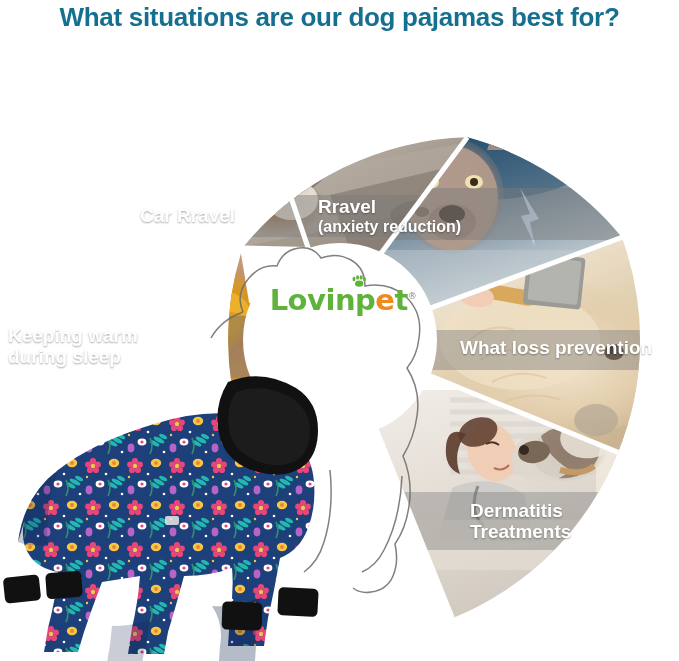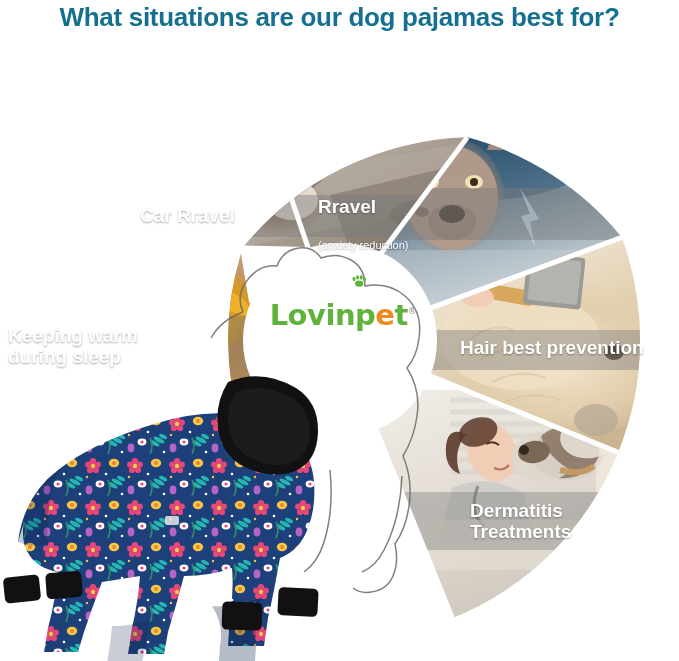--- a/index.html
+++ b/index.html
@@ -33,24 +33,23 @@
     color:#ffffff;
     font-weight:bold;
     text-align:left;
     line-height:1.12;
     text-shadow:0 1px 2px rgba(0,0,0,.35);
     pointer-events:none;
     white-space:nowrap;
   }
   .seg-label .sub{
     display:block;
-    font-size:11px;
-    font-weight:normal;
+    font-size:16px;
+    font-weight:bold;
     line-height:1.2;
-    margin-top:22px;
   }
   #label-car{left:140px;top:205px;width:240px;font-size:19px;}
   #label-thunder{left:318px;top:196px;width:230px;font-size:19px;}
   #label-hair{left:460px;top:337px;width:225px;font-size:19px;text-align:left;}
   #label-sleep{left:8px;top:325px;width:215px;font-size:19px;}
   #label-derm{left:470px;top:500px;width:185px;font-size:19px;}
 
   
   #logo{
     position:absolute;left:253px;top:278px;
@@ -59,21 +58,20 @@
   }
   #logo .wordmark{
     font-family:"DejaVu Sans", sans-serif;
     font-size:29px;
     font-weight:bold;
     color:#5fb33a;
     letter-spacing:-0.5px;
     line-height:36px;
     position:relative;
     display:inline-block;
-    margin-top:15px;
   }
   #logo .e-orange{color:#f08a1e;}
   #logo .reg{
     font-size:9px;
     color:#8a8a8a;
     vertical-align:super;
     font-weight:normal;
   }
   #paw{position:absolute;left:98px;top:-3px;width:16px;height:12px;}
 
@@ -482,21 +480,21 @@
   <div class="seg-label" id="label-car">
     <span>Car Rravel</span>
   </div>
 
   <div class="seg-label" id="label-thunder">
     <span>Rravel</span>
     <span class="sub">(anxiety reduction)</span>
   </div>
 
   <div class="seg-label" id="label-hair">
-    <span>Hair best prevention</span>
+    <span>What loss prevention</span>
   </div>
 
   <div class="seg-label" id="label-sleep">
     <span>Keeping warm</span><br>
     <span>during sleep</span>
   </div>
 
   <div class="seg-label" id="label-derm">
     <span>Dermatitis</span><br>
     <span>Treatments</span>

